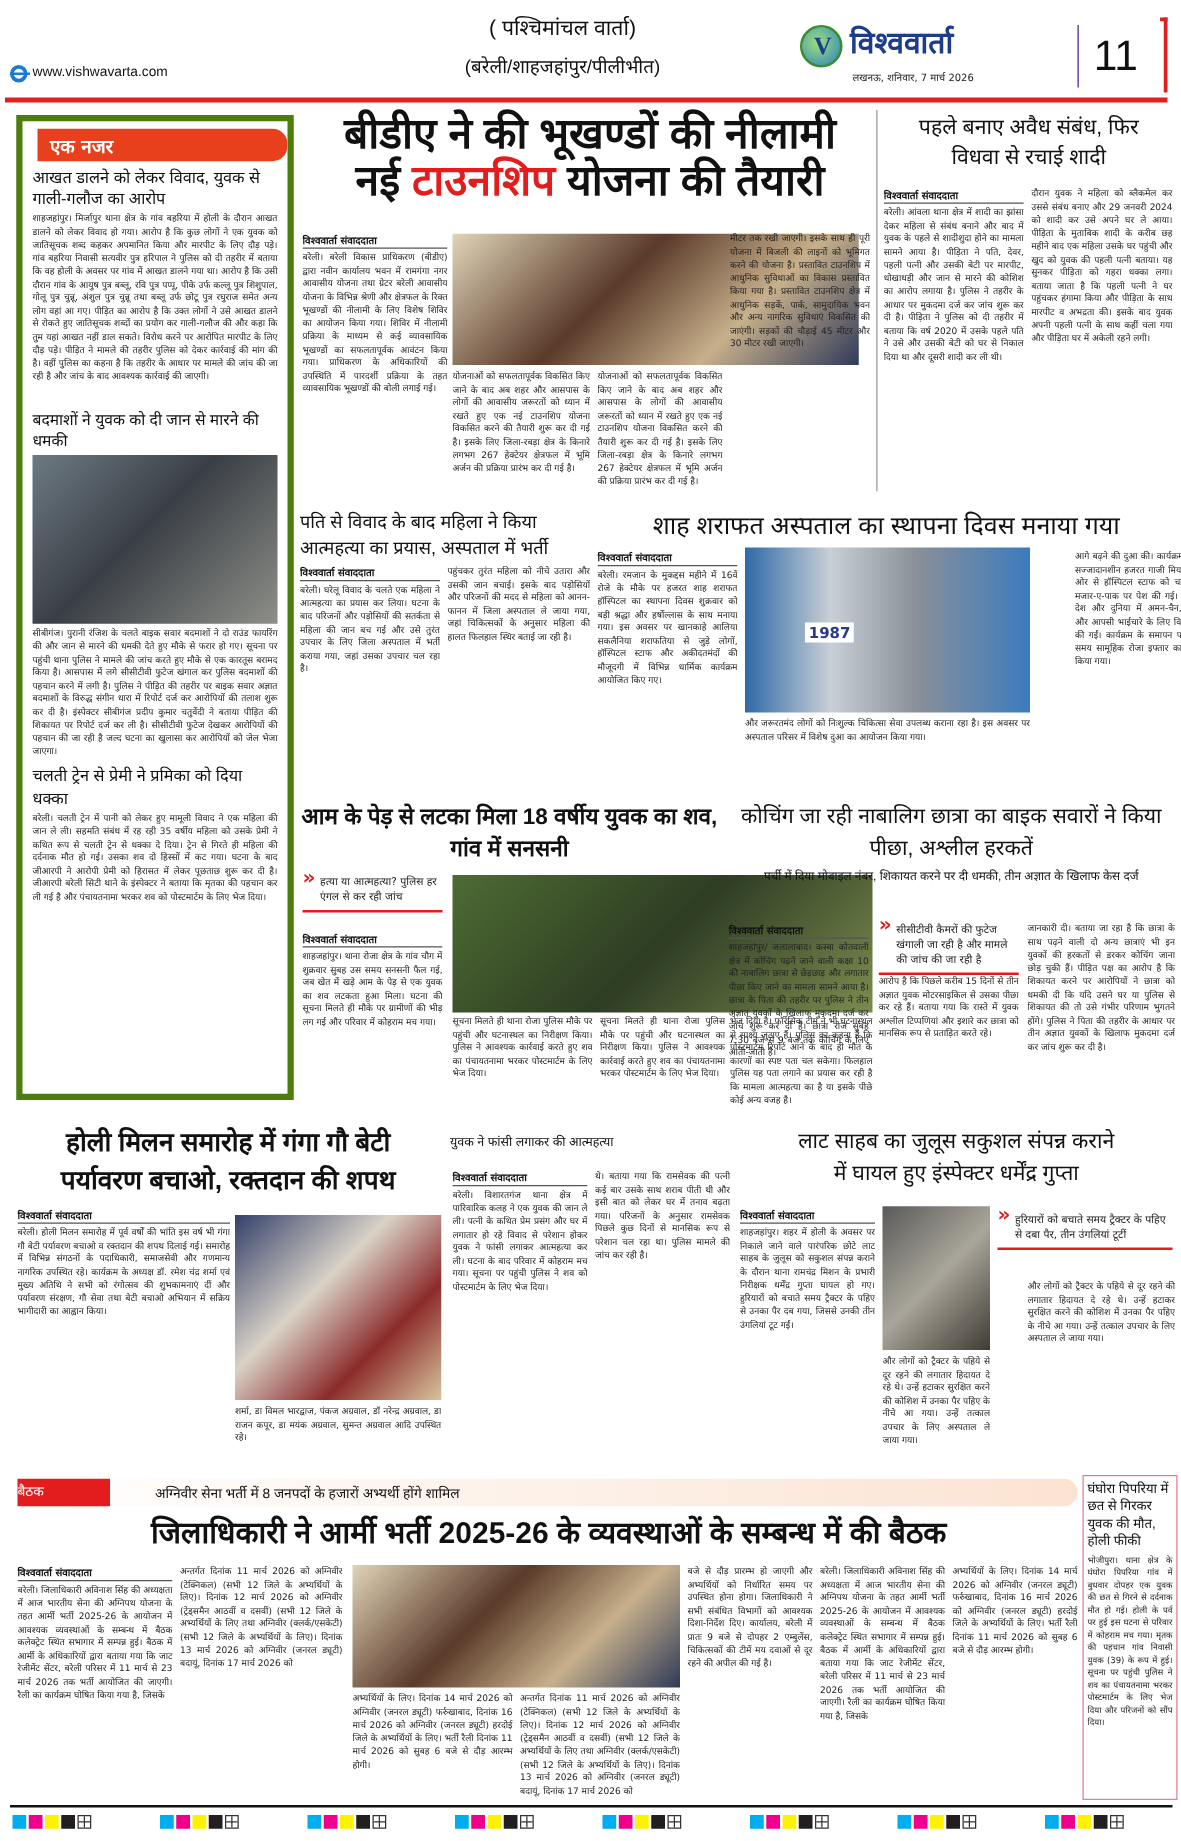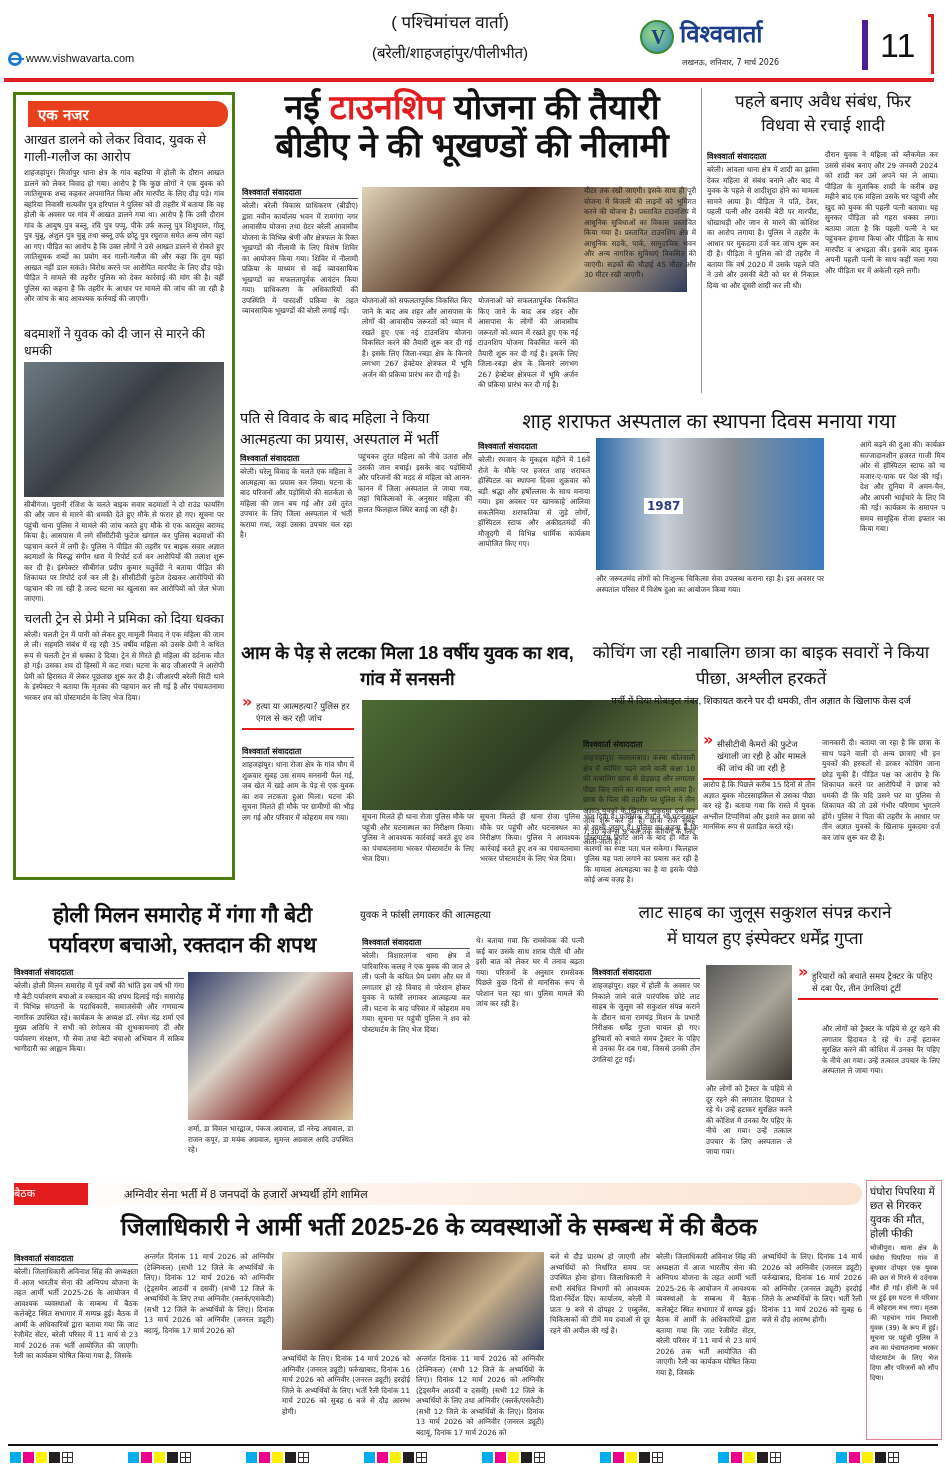--- a/index.html
+++ b/index.html
@@ -8,24 +8,24 @@
 .hdr{left:0;top:0;width:945px;height:80px}
 .hdr .site{left:8px;top:52px;font-size:11px;font-family:"Liberation Sans",sans-serif;color:#111;display:flex;gap:4px}
 .ie{width:14px;height:14px;border-radius:50%;border:3px solid #1a7ad4;display:inline-block;position:relative}
 .ie:after{content:"";position:absolute;left:-3px;top:3px;width:16px;height:2px;background:#1a7ad4}
 .hdr .ed1{left:330px;top:10px;width:240px;text-align:center;font-size:17px;font-family:"Liberation Sans",sans-serif}
 .hdr .ed2{left:310px;top:42px;width:280px;text-align:center;font-size:15px;font-family:"Liberation Sans",sans-serif}
 .logo{left:640px;top:20px;width:34px;height:34px;border-radius:50%;background:radial-gradient(circle at 40% 40%,#9fe07a,#2b7fc4);border:2px solid #3a8c2e}
 .logo span{position:absolute;left:9px;top:4px;font-size:20px;font-weight:bold;color:#1b3d8a;font-family:"Liberation Serif",serif}
 .brand{left:680px;top:16px;font-size:24px;font-weight:bold;color:#1b3d8a;font-family:"Liberation Sans",sans-serif}
 .dateline{left:682px;top:56px;font-size:8px;color:#222}
-.pageno{left:862px;top:20px;font-size:34px;font-family:"Liberation Sans",sans-serif;border-left:6px solid #4c1d95;padding-left:12px;height:50px;line-height:50px}
+.pageno{left:862px;top:20px;font-size:34px;font-family:"Liberation Sans",sans-serif;border-left:1px solid #4c1d95;padding-left:12px;height:50px;line-height:50px}
 .redframe{left:928px;top:14px;width:6px;height:60px;border-top:3px solid #e02020;border-right:3px solid #e02020}
 .redline{left:4px;top:78px;width:930px;height:4px;background:#e02020}
-.box{border:3px solid #4d7c0f}
+.box{border:5px solid #4d7c0f}
 .tag{background:#e8401c;color:#fff;font-weight:bold;font-size:15px;padding:3px 10px;border-radius:0 12px 12px 0}
 .byline{font-size:8px;font-weight:bold;border-bottom:1px solid #555;padding-bottom:1px;margin-bottom:2px;display:block}
 .txt{font-size:7.2px;line-height:10.5px;color:#222;text-align:justify}
 .h1{font-weight:bold;font-family:"Liberation Sans",sans-serif;color:#111;text-align:center}
 .red{color:#e31d1d}
 .photo{background:linear-gradient(135deg,#b9a78f,#6d6252 40%,#8c7c66 70%,#d9cbb3)}
 .photo.green{background:linear-gradient(135deg,#4d6b33,#2e3d23 50%,#7b8c4f)}
 .photo.night{background:linear-gradient(135deg,#6d7a82,#3a3f46 45%,#8e8f88)}
 .photo.shop{background:linear-gradient(90deg,#2e6aa8,#c9cfd6 30%,#8a9098 60%,#3b7bbf)}
 .photo.blue{background:linear-gradient(135deg,#34406a,#d9d2c7 40%,#8c2b2b 70%,#d6c49b)}
@@ -72,26 +72,26 @@
   <div style="font-size:13px;line-height:17px;font-family:'Liberation Sans',sans-serif;margin-bottom:3px">आखत डालने को लेकर विवाद, युवक से गाली-गलौज का आरोप</div>
   <div class="txt">शाहजहांपुर। मिर्जापुर थाना क्षेत्र के गांव बहरिया में होली के दौरान आखत डालने को लेकर विवाद हो गया। आरोप है कि कुछ लोगों ने एक युवक को जातिसूचक शब्द कहकर अपमानित किया और मारपीट के लिए दौड़ पड़े। गांव बहरिया निवासी सत्यवीर पुत्र हरिपाल ने पुलिस को दी तहरीर में बताया कि वह होली के अवसर पर गांव में आखत डालने गया था। आरोप है कि उसी दौरान गांव के आयुष पुत्र बब्लू, रवि पुत्र पप्पू, पीके उर्फ कल्लू पुत्र शिशुपाल, गोलू पुत्र चुन्नू, अंशुल पुत्र चुन्नू तथा बब्लू उर्फ छोटू पुत्र रघुराज समेत अन्य लोग वहां आ गए। पीड़ित का आरोप है कि उक्त लोगों ने उसे आखत डालने से रोकते हुए जातिसूचक शब्दों का प्रयोग कर गाली-गलौज की और कहा कि तुम यहां आखत नहीं डाल सकते। विरोध करने पर आरोपित मारपीट के लिए दौड़ पड़े। पीड़ित ने मामले की तहरीर पुलिस को देकर कार्रवाई की मांग की है। वहीं पुलिस का कहना है कि तहरीर के आधार पर मामले की जांच की जा रही है और जांच के बाद आवश्यक कार्रवाई की जाएगी।</div>
   <div style="font-size:12.5px;font-family:'Liberation Sans',sans-serif;margin:20px 0 3px">बदमाशों ने युवक को दी जान से मारने की धमकी</div>
   <div class="photo night" style="height:135px;margin-bottom:3px"></div>
   <div class="txt">सीबीगंज। पुरानी रंजिश के चलते बाइक सवार बदमाशों ने दो राउंड फायरिंग की और जान से मारने की धमकी देते हुए मौके से फरार हो गए। सूचना पर पहुंची थाना पुलिस ने मामले की जांच करते हुए मौके से एक कारतूस बरामद किया है। आसपास में लगे सीसीटीवी फुटेज खंगाल कर पुलिस बदमाशों की पहचान करने में लगी है। पुलिस ने पीड़ित की तहरीर पर बाइक सवार अज्ञात बदमाशों के विरुद्ध संगीन धारा में रिपोर्ट दर्ज कर आरोपियों की तलाश शुरू कर दी है। इंस्पेक्टर सीबीगंज प्रदीप कुमार चतुर्वेदी ने बताया पीड़ित की शिकायत पर रिपोर्ट दर्ज कर ली है। सीसीटीवी फुटेज देखकर आरोपियों की पहचान की जा रही है जल्द घटना का खुलासा कर आरोपियों को जेल भेजा जाएगा।</div>
   <div style="font-size:13px;font-family:'Liberation Sans',sans-serif;margin:4px 0 3px">चलती ट्रेन से प्रेमी ने प्रमिका को दिया धक्का</div>
   <div class="txt">बरेली। चलती ट्रेन में पानी को लेकर हुए मामूली विवाद ने एक महिला की जान ले ली। सहमति संबंध में रह रही 35 वर्षीय महिला को उसके प्रेमी ने कथित रूप से चलती ट्रेन से धक्का दे दिया। ट्रेन से गिरते ही महिला की दर्दनाक मौत हो गई। उसका शव दो हिस्सों में कट गया। घटना के बाद जीआरपी ने आरोपी प्रेमी को हिरासत में लेकर पूछताछ शुरू कर दी है। जीआरपी बरेली सिटी थाने के इंस्पेक्टर ने बताया कि मृतका की पहचान कर ली गई है और पंचायतनामा भरकर शव को पोस्टमार्टम के लिए भेज दिया।</div>
 </div>
 
 <div class="abs" style="left:242px;top:88px;width:460px">
+  <div class="h1" style="font-size:34px;line-height:38px">बीडीए ने की भूखण्डों की नीलामी</div>
   <div class="h1" style="font-size:34px;line-height:38px">
     <span>नई</span>
     <span class="red">टाउनशिप</span>
     <span>योजना की तैयारी</span>
   </div>
-  <div class="h1" style="font-size:34px;line-height:38px">बीडीए ने की भूखण्डों की नीलामी</div>
 </div>
 <div class="abs" style="left:242px;top:186px;width:116px;height:205px;overflow:hidden">
   <span class="byline">विश्ववार्ता संवाददाता</span>
   <div class="txt">बरेली। बरेली विकास प्राधिकरण (बीडीए) द्वारा नवीन कार्यालय भवन में रामगंगा नगर आवासीय योजना तथा ग्रेटर बरेली आवासीय योजना के विभिन्न श्रेणी और क्षेत्रफल के रिक्त भूखण्डों की नीलामी के लिए विशेष शिविर का आयोजन किया गया। शिविर में नीलामी प्रक्रिया के माध्यम से कई व्यावसायिक भूखण्डों का सफलतापूर्वक आवंटन किया गया। प्राधिकरण के अधिकारियों की उपस्थिति में पारदर्शी प्रक्रिया के तहत व्यावसायिक भूखण्डों की बोली लगाई गई।</div>
 </div>
 <div class="abs photo hall" style="left:362px;top:187px;width:325px;height:105px"></div>
 <div class="abs" style="left:362px;top:296px;width:110px;height:95px;overflow:hidden">
   <div class="txt">योजनाओं को सफलतापूर्वक विकसित किए जाने के बाद अब शहर और आसपास के लोगों की आवासीय जरूरतों को ध्यान में रखते हुए एक नई टाउनशिप योजना विकसित करने की तैयारी शुरू कर दी गई है। इसके लिए जिला-रबड़ा क्षेत्र के किनारे लगभग 267 हेक्टेयर क्षेत्रफल में भूमि अर्जन की प्रक्रिया प्रारंभ कर दी गई है।</div>
 </div>
 <div class="abs" style="left:478px;top:296px;width:100px;height:95px;overflow:hidden">

